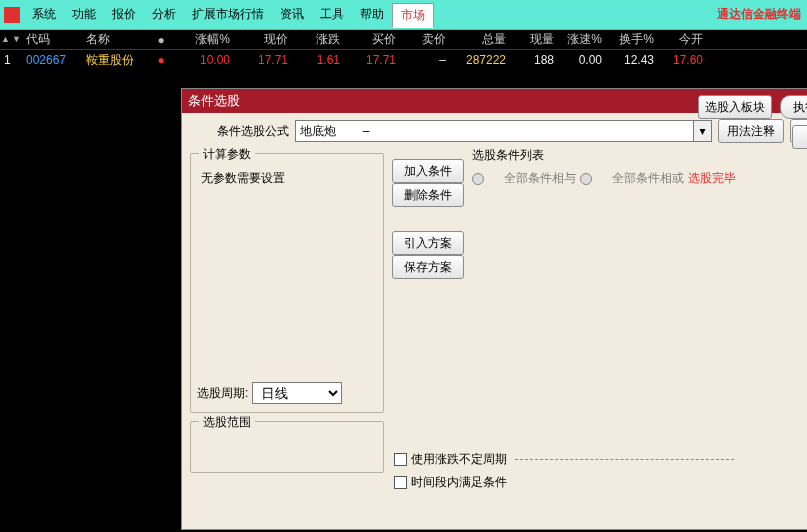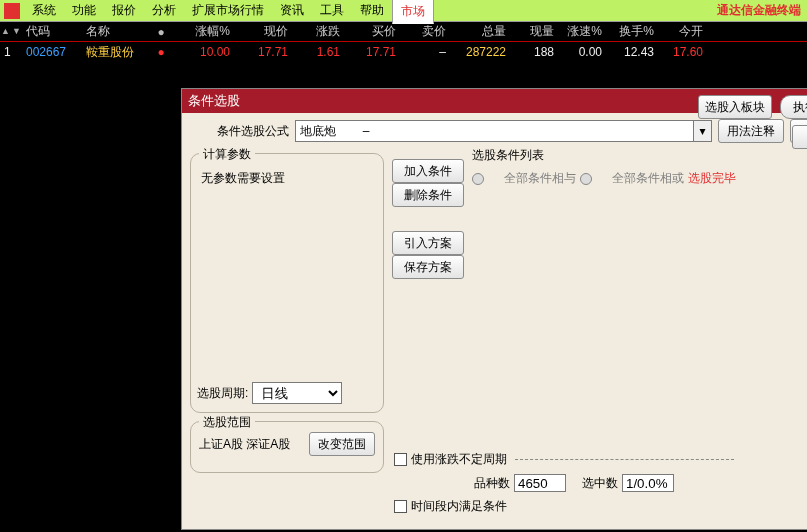--- a/index.html
+++ b/index.html
@@ -1,17 +1,17 @@
 <!DOCTYPE html>
 <html><head>
 <meta charset="utf-8">
 <style>
   * { box-sizing: border-box; }
   html, body { margin:0; padding:0; width:807px; height:532px; font-family:"Microsoft YaHei","SimSun",sans-serif; font-size:12px; background:#000; color:#ccc; overflow:hidden; }
-  .menubar { display:flex; align-items:center; height:22px; background:#bef264; border-bottom:1px solid #999; }
+  .menubar { display:flex; align-items:center; height:30px; background:#5eead4; border-bottom:1px solid #999; }
   .app-logo { width:16px; height:16px; margin:0 4px; background:#e03030; }
   .menu-item { padding:3px 8px; color:#000; cursor:default; }
   .menu-item.active { background:#fff; color:#e03030; border:1px solid #999; border-bottom:1px solid #fff; position:relative; top:1px;}
   .brand { margin-left:auto; color:#e03030; font-weight:bold; padding-right:6px; }
   .grid-header { display:grid; grid-template-columns:22px 60px 70px 22px 60px 58px 52px 56px 50px 60px 48px 48px 52px 49px; height:20px; background:#000; color:#ccc; align-items:center; border-bottom:1px solid #b00;}
   .grid-header > div { text-align:right; padding-right:4px; white-space:nowrap; }
   .grid-header > div.l { text-align:left; padding-left:4px;}
   .arrow-row{display:flex;gap:2px;align-items:center;justify-content:center;}
   .arrow-row span{font-size:9px;color:#aaa;line-height:1;}
   .grid-row { display:grid; grid-template-columns:22px 60px 70px 22px 60px 58px 52px 56px 50px 60px 48px 48px 52px 49px; height:20px; align-items:center; background:#000; }
@@ -25,21 +25,21 @@
   .dialog { position:absolute; left:181px; top:88px; width:684px; height:442px; background:#f2ece0; border:1px solid #888; box-shadow:2px 2px 6px rgba(0,0,0,0.5); }
   .dlg-title { height:24px; background:#a61b29; color:#fff; display:flex; align-items:center; padding:0 6px; font-size:13px; }
   .dlg-title .sp { margin-left:auto; }
   .dlg-title .cbtn { width:22px; text-align:center; cursor:default; }
   .dlg-body { padding:6px 8px 8px 8px; position:relative; }
   .row1 { display:flex; align-items:center; gap:6px; margin-bottom:6px; }
   .combo { flex:1; display:flex; }
   .combo-input { flex:1; height:22px; border:1px solid #7a7a7a; background:#fff; padding:2px 4px; font-size:12px; color:#000;}
   .combo-btn { width:18px; height:22px; border:1px solid #7a7a7a; border-left:none; background:#efefef; display:flex; align-items:center; justify-content:center; color:#000;}
   .btn { height:24px; padding:0 8px; background:linear-gradient(#fefefe,#e4e4e4); border:1px solid #8b8b8b; border-radius:3px; color:#000; font-size:12px; cursor:default; display:inline-flex; align-items:center; justify-content:center; }
-  .gbox { border:1px solid #b8b0a0; border-radius:10px; padding:10px 8px 8px 8px; position:relative; }
+  .gbox { border:1px solid #b8b0a0; border-radius:2px; padding:10px 8px 8px 8px; position:relative; }
   .gbox > .legend { position:absolute; top:-8px; left:8px; background:#f2ece0; padding:0 4px; color:#000; }
   .left-col { position:absolute; left:8px; top:40px; width:194px; }
   .calc-box { height:260px; }
   .calc-box .msg { color:#000; padding:6px 0 0 2px; }
   .period-row { position:absolute; bottom:8px; left:6px; display:flex; align-items:center; gap:4px; }
   .sel { height:22px; border:1px solid #7a7a7a; background:#fff; padding:2px 4px; width:90px; color:#000;}
   .range-box { margin-top:8px; height:52px; }
   .range-inner { display:flex; align-items:center; gap:6px; color:#000; }
 
   .mid-col { position:absolute; left:210px; top:46px; width:72px; display:flex; flex-direction:column; }
@@ -141,24 +141,20 @@
       <div class="gbox calc-box">
         <div class="legend">计算参数</div>
         <div class="msg">无参数需要设置</div>
         <div class="period-row">
           <span style="color:#000;">选股周期:</span>
           <select class="sel"><option>日线</option></select>
         </div>
       </div>
       <div class="gbox range-box">
         <div class="legend">选股范围</div>
-        <div class="range-inner">
-          <span>上证A股  深证A股</span>
-          <div class="btn" style="margin-left:auto;">改变范围</div>
-        </div>
       </div>
     </div>
 
     <div class="mid-col">
       <div class="btn">加入条件</div>
       <div class="btn">删除条件</div>
       <div class="gap"></div>
       <div class="btn">引入方案</div>
       <div class="btn">保存方案</div>
     </div>
@@ -177,27 +173,20 @@
         <span class="done">选股完毕</span>
       </div>
     </div>
 
     <div class="lower">
       <div class="chk-row">
         <span class="chk"></span>
         <span>使用涨跌不定周期</span>
         <span class="dashgap"></span>
       </div>
-      <div class="chk-row count-line">
-        <span>品种数</span>
-        <input class="mini-input" value="4650" style="">
-        <span style="width:8px;"></span>
-        <span>选中数</span>
-        <input class="mini-input" value="1/0.0%" style="">
-      </div>
       <div class="chk-row">
         <span class="chk"></span>
         <span>时间段内满足条件</span>
       </div>
     </div>
 
     <div class="btm-btns">
       <div class="btn" style="padding:0 6px;">选股入板块</div>
       <div class="btn" style="padding:0 12px;border-radius:10px;">执行选股</div>
     </div>

